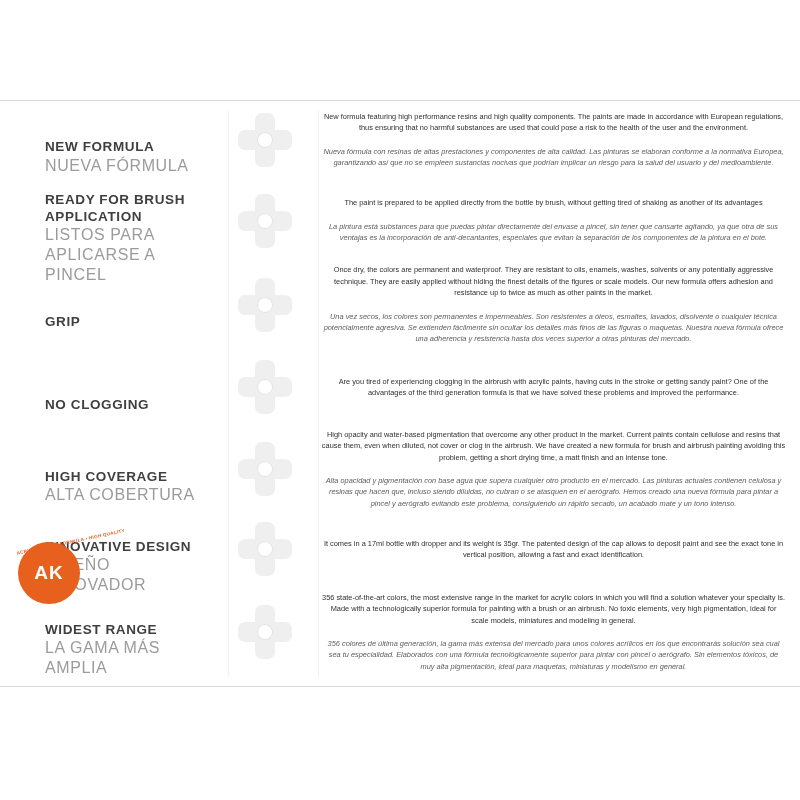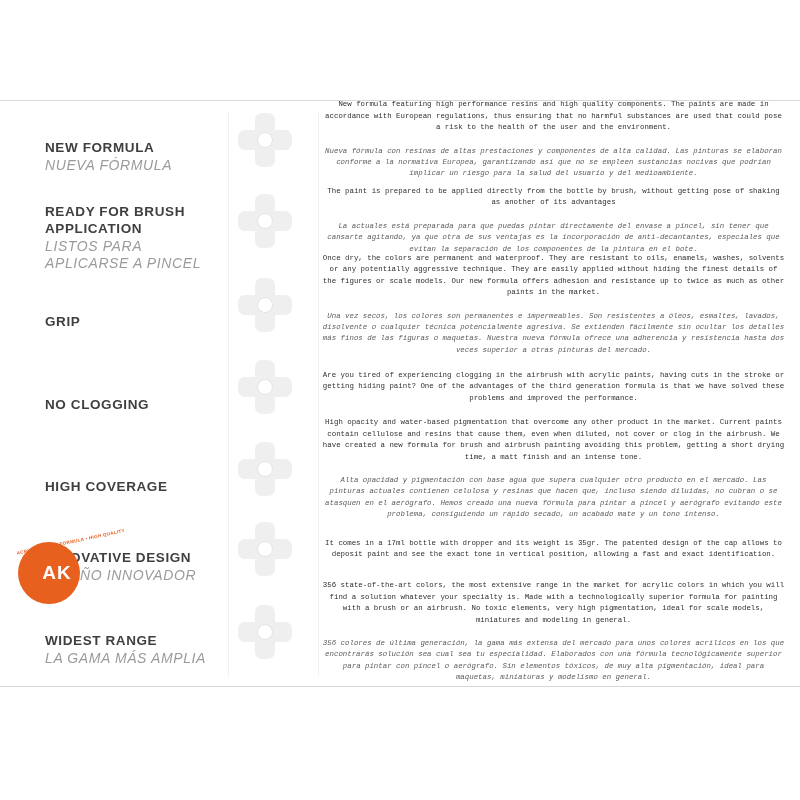--- a/index.html
+++ b/index.html
@@ -49,34 +49,32 @@
     min-width: 100px;
     display: flex;
     align-items: center;
     justify-content: center;
   }
   .col-text {
     flex: 1;
     padding-right: 14px;
     padding-left: 6px;
     box-sizing: border-box;
-    font-family: Liberation Mono, monospace;
   }
   .title-en {
     font-size: 13.5px;
     font-weight: bold;
     color: #3f3f3f;
     letter-spacing: 0.6px;
     line-height: 1.25;
     text-transform: uppercase;
     margin-top: 36px;
   }
   .title-es {
-    font-size: 14px;
-    font-style: italic;
+    font-size: 16px;
     color: #9b9b9b;
     letter-spacing: 0.6px;
     line-height: 1.25;
     text-transform: uppercase;
   }
   .text-en {
     font-size: 7.4px;
     color: #2f2f2f;
     line-height: 1.55;
     text-align: center;
@@ -154,21 +152,20 @@
   #logo .brand {
     position: absolute;
     left: 0;
     top: 20px;
     width: 62px;
     text-align: center;
     color: #ffffff;
     font-weight: bold;
     font-size: 19px;
     letter-spacing: 1px;
-    margin-left: 8px;
   }
   #logo .arc-text {
     position: absolute;
     left: -2px;
     top: 2px;
     width: 66px;
     text-align: center;
     color: #e8601e;
     font-size: 4.6px;
     font-weight: bold;
@@ -212,22 +209,22 @@
           <div class="title-es">LISTOS PARA APLICARSE A PINCEL</div>
         </div>
         <div class="col-icon">
           <div class="cross">
             <div class="bar-h"></div>
               <div class="bar-v"></div>
               <div class="dot"></div>
           </div>
         </div>
         <div class="col-text">
-          <div class="text-en">The paint is prepared to be applied directly from the bottle by brush, without getting pose of shaking as another of its advantages</div>
-          <div class="text-es">La actuales está preparada para que puedas pintar directamente del envase a pincel, sin tener que cansarte agitando, ya que otra de sus ventajas es la incorporación de anti-decantantes, especiales que evitan la separación de los componentes de la pintura en el bote.</div>
+          <div class="text-en">The paint is prepared to be applied directly from the bottle by brush, without getting tired of shaking as another of its advantages</div>
+          <div class="text-es">La pintura está substances para que puedas pintar directamente del envase a pincel, sin tener que cansarte agitando, ya que otra de sus ventajas es la incorporación de anti-decantantes, especiales que evitan la separación de los componentes de la pintura en el bote.</div>
         </div>
       </div>
 
       <div class="row" style="height:83px;">
         <div class="col-title">
           <div class="title-en">GRIP</div>
         </div>
         <div class="col-icon">
           <div class="cross">
             <div class="bar-h"></div>
@@ -246,27 +243,28 @@
           <div class="title-en">NO CLOGGING</div>
         </div>
         <div class="col-icon">
           <div class="cross">
             <div class="bar-h"></div>
               <div class="bar-v"></div>
               <div class="dot"></div>
           </div>
         </div>
         <div class="col-text">
-          <div class="text-en">Are you tired of experiencing clogging in the airbrush with acrylic paints, having cuts in the stroke or getting hiding paint? One of the advantages of the third generation formula is that we have solved these problems and improved the performance.</div>
+          <div class="text-en">Are you tired of experiencing clogging in the airbrush with acrylic paints, having cuts in the stroke or getting sandy paint? One of the advantages of the third generation formula is that we have solved these problems and improved the performance.</div>
         </div>
       </div>
 
       <div class="row" style="height:82px;">
         <div class="col-title">
           <div class="title-en">HIGH COVERAGE</div>
+          <div class="title-es">ALTA COBERTURA</div>
         </div>
         <div class="col-icon">
           <div class="cross">
             <div class="bar-h"></div>
               <div class="bar-v"></div>
               <div class="dot"></div>
           </div>
         </div>
         <div class="col-text">
           <div class="text-en">High opacity and water-based pigmentation that overcome any other product in the market. Current paints contain cellulose and resins that cause them, even when diluted, not cover or clog in the airbrush. We have created a new formula for brush and airbrush painting avoiding this problem, getting a short drying time, a matt finish and an intense tone.</div>

